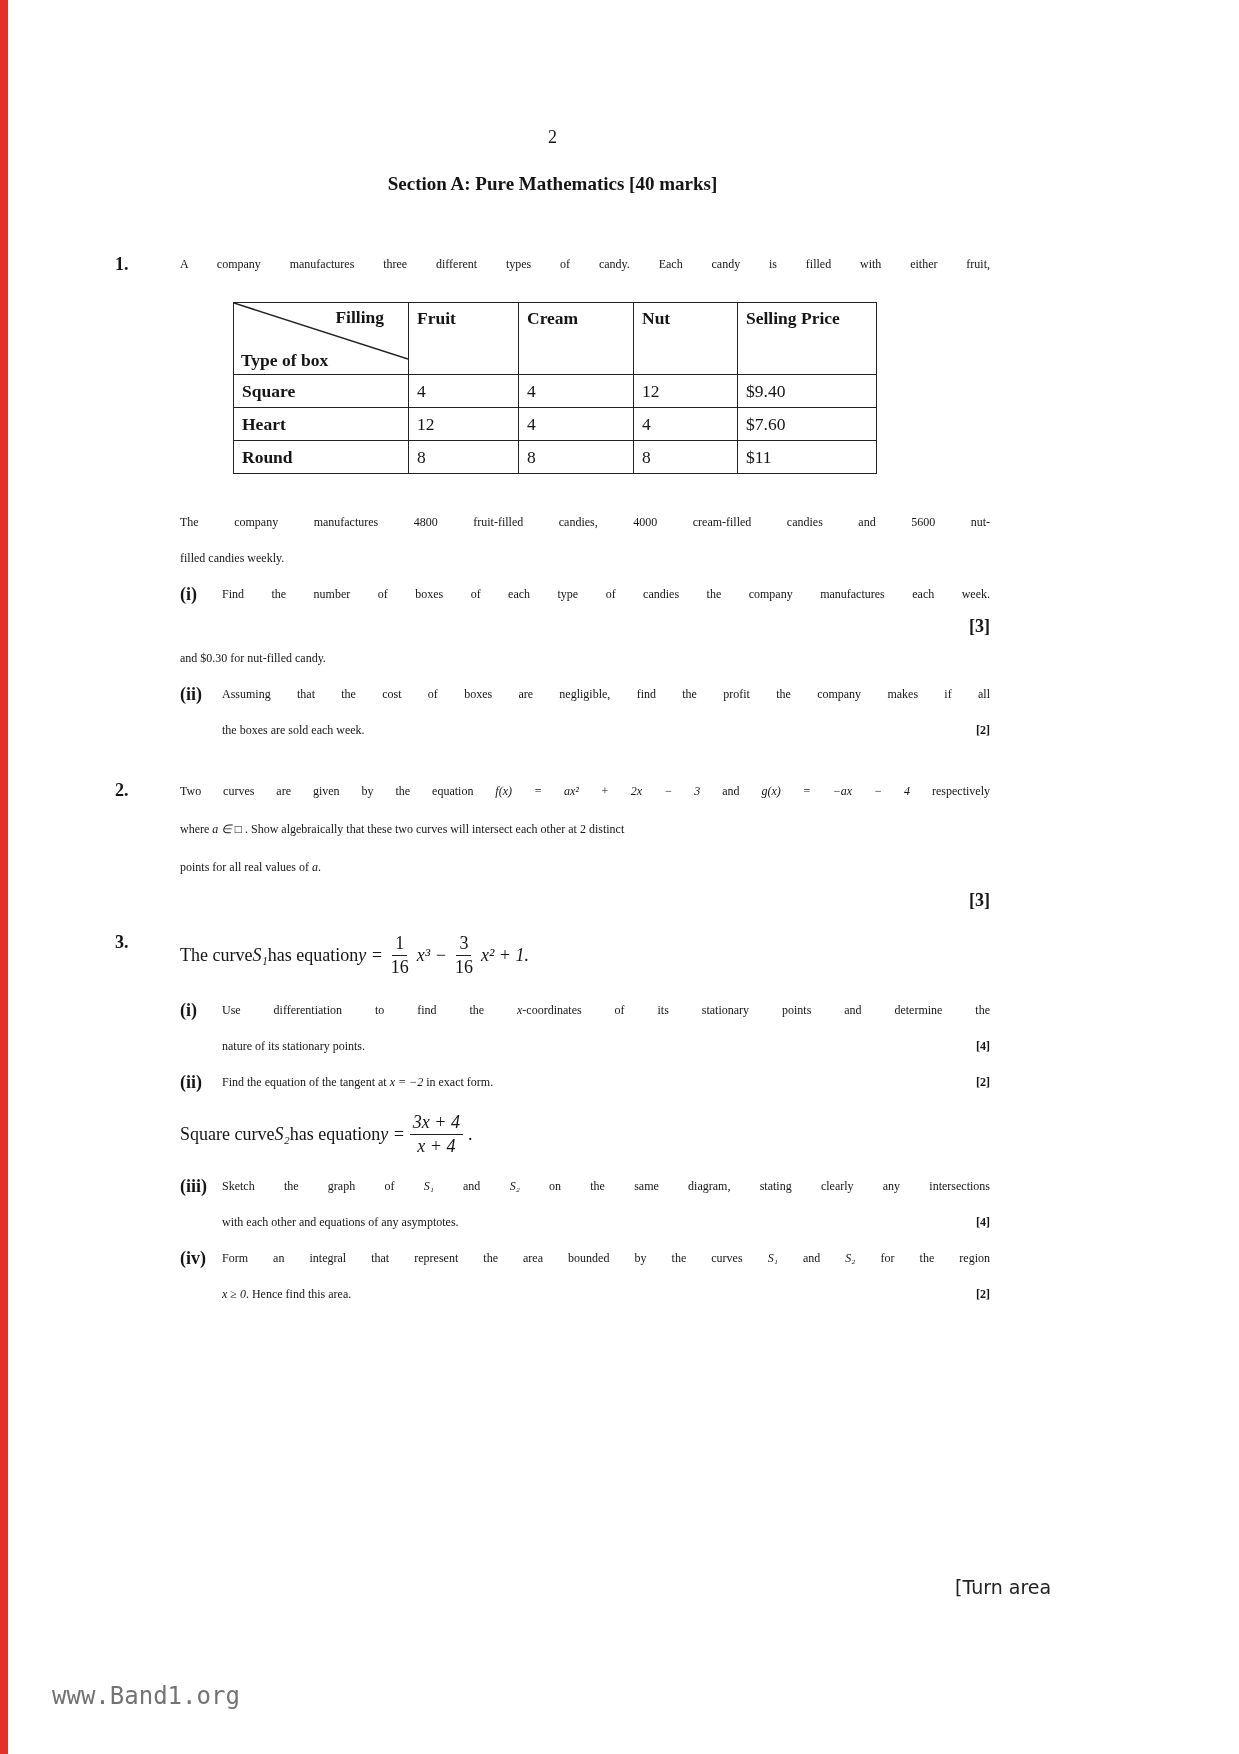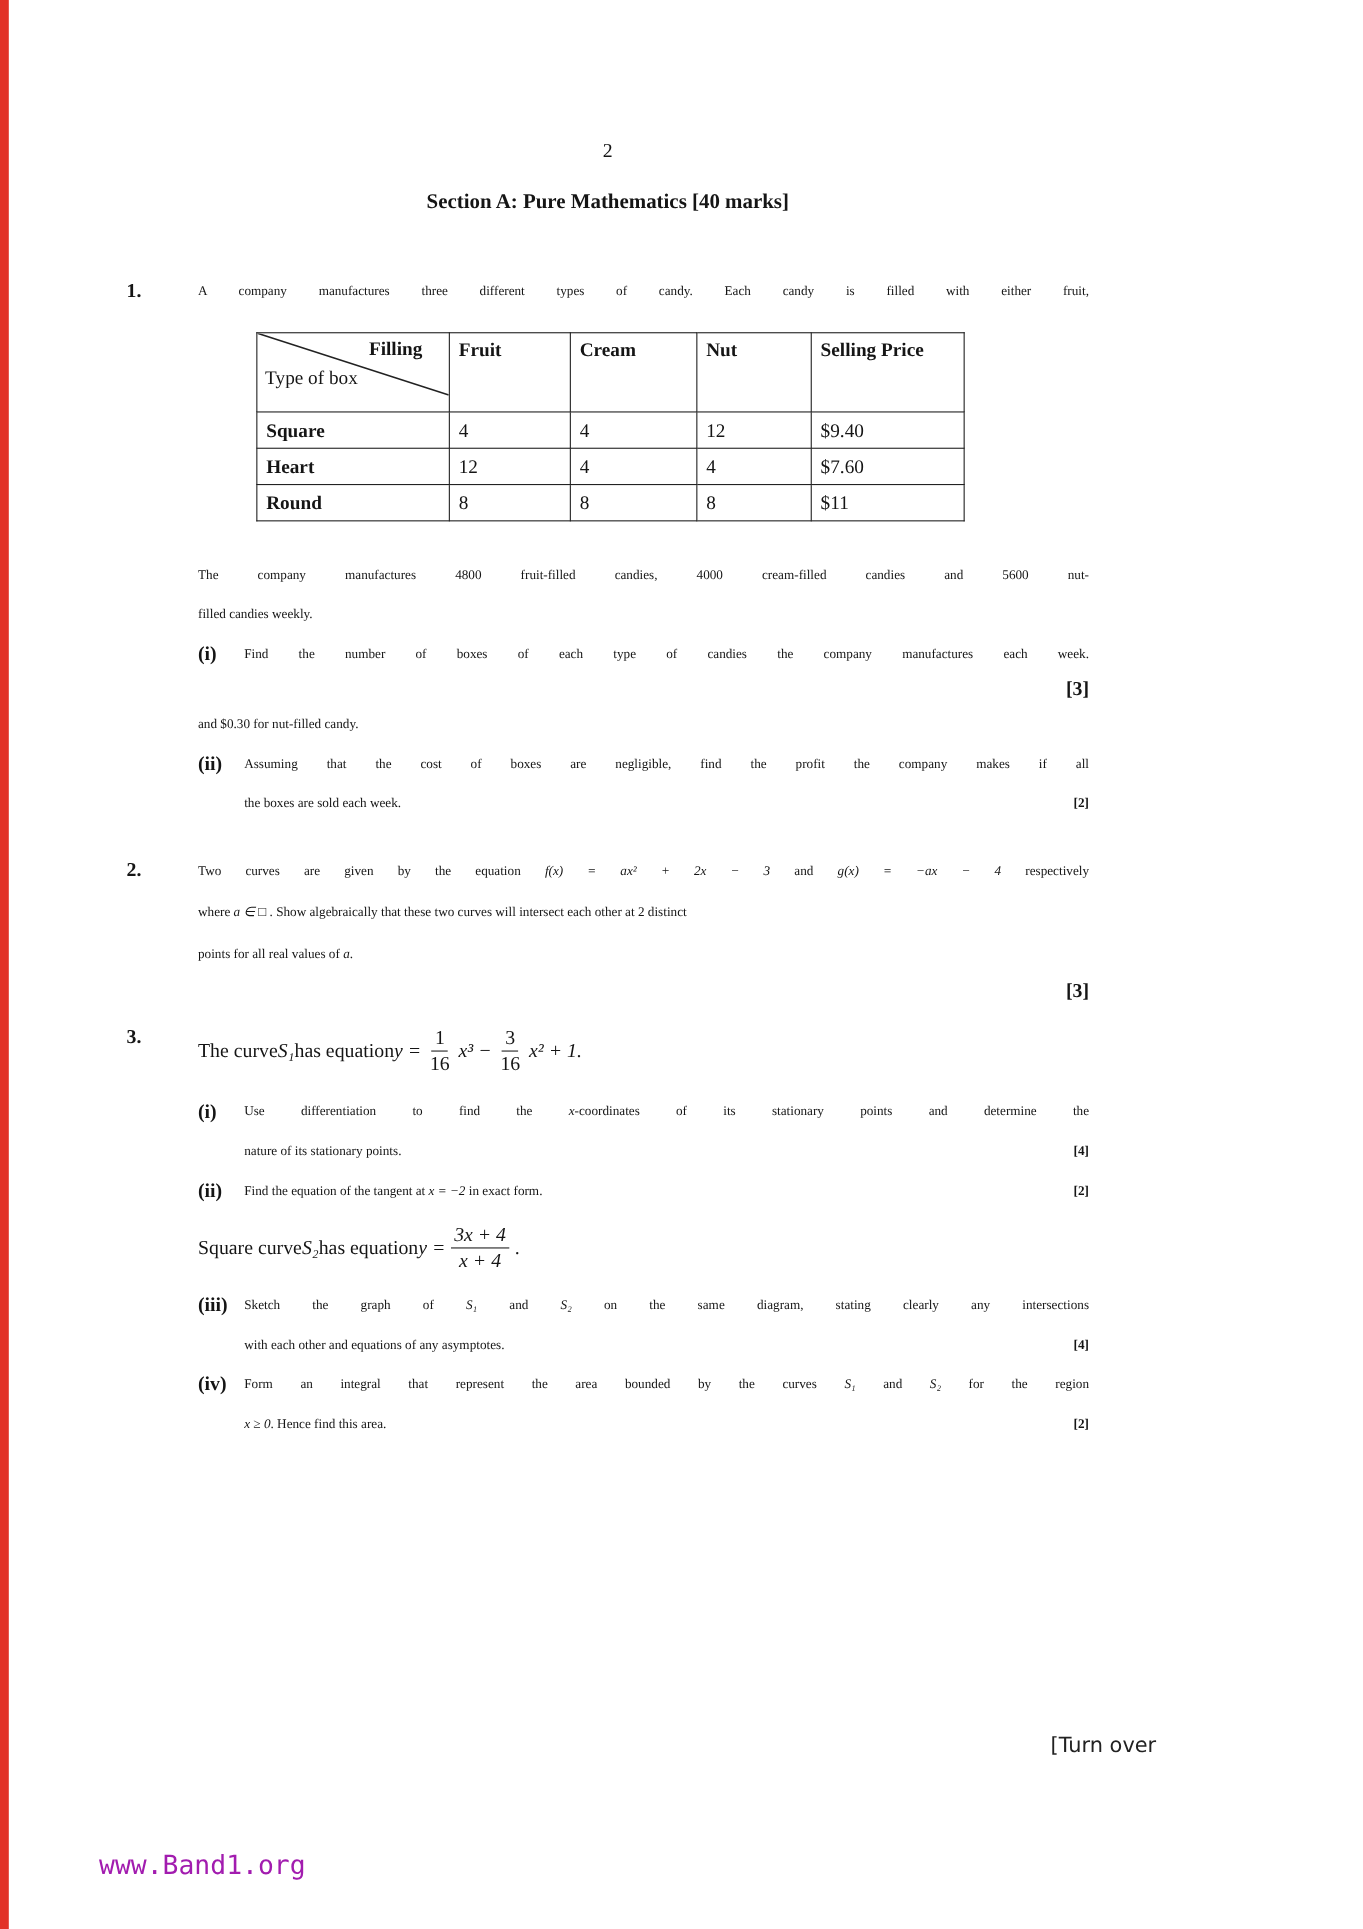--- a/index.html
+++ b/index.html
@@ -24,31 +24,31 @@
   
   table.candy{border-collapse:collapse;margin:20px 0 0 53px;table-layout:fixed;width:643px;}
   table.candy th,table.candy td{border:1.6px solid #222;font-size:17.5px;padding:0 0 0 8px;
         text-align:left;vertical-align:middle;overflow:hidden;}
   table.candy th{font-weight:bold;vertical-align:top;padding-top:5px;height:66px;}
   table.candy td{height:32px;}
   table.candy td:first-child{font-weight:bold;}
   .corner{position:relative;padding:0 !important;}
   .corner .diag{position:absolute;left:0;top:0;width:100%;height:100%;}
   .corner .c-top{position:absolute;top:4px;right:24px;font-weight:bold;}
-  .corner .c-bottom{position:absolute;bottom:20px;left:7px;font-weight:normal;}
+  .corner .c-bottom{position:absolute;bottom:3px;left:7px;font-weight:bold;}
   
   .eqline{display:flex;align-items:center;font-size:18px;}
   .frac{display:inline-flex;flex-direction:column;align-items:center;margin:0 5px;flex:none;}
   .frac .num{border-bottom:1.5px solid #222;line-height:23px;padding:0 3px;}
   .frac .den{line-height:23px;padding:0 3px;}
   .eq-h{height:62px;}
   .turnover{position:absolute;left:955px;top:1576px;font-family:"DejaVu Sans",sans-serif;
         font-size:19px;color:#222;}
   .footer-url{position:absolute;left:52px;top:1682px;font-family:"DejaVu Sans Mono",monospace;
-        font-size:24px;color:#a21caf;margin-left:38px;}
+        font-size:24px;color:#737373;}
   .gap-q1{margin-top:50px;}
   .gap-q2{margin-top:24px;}
   .gap-q3{margin-top:10px;}
 </style>
 </head>
 <body>
 
 <div class="page">
   <div class="red-strip" style="background: rgb(226, 49, 39);"></div>
 
@@ -216,15 +216,15 @@
               <span><span class="m">x ≥ 0</span><span>. Hence find this area.</span></span>
               <span class="marks">[2]</span>
             </div>
           </div>
         </div>
 
       </div>
     </div>
   </div>
 
-  <div class="turnover">[Turn over</div>
+  <div class="turnover">[Turn area</div>
   <div class="footer-url">www.Band1.org</div>
 </div>
 
 </body></html>

